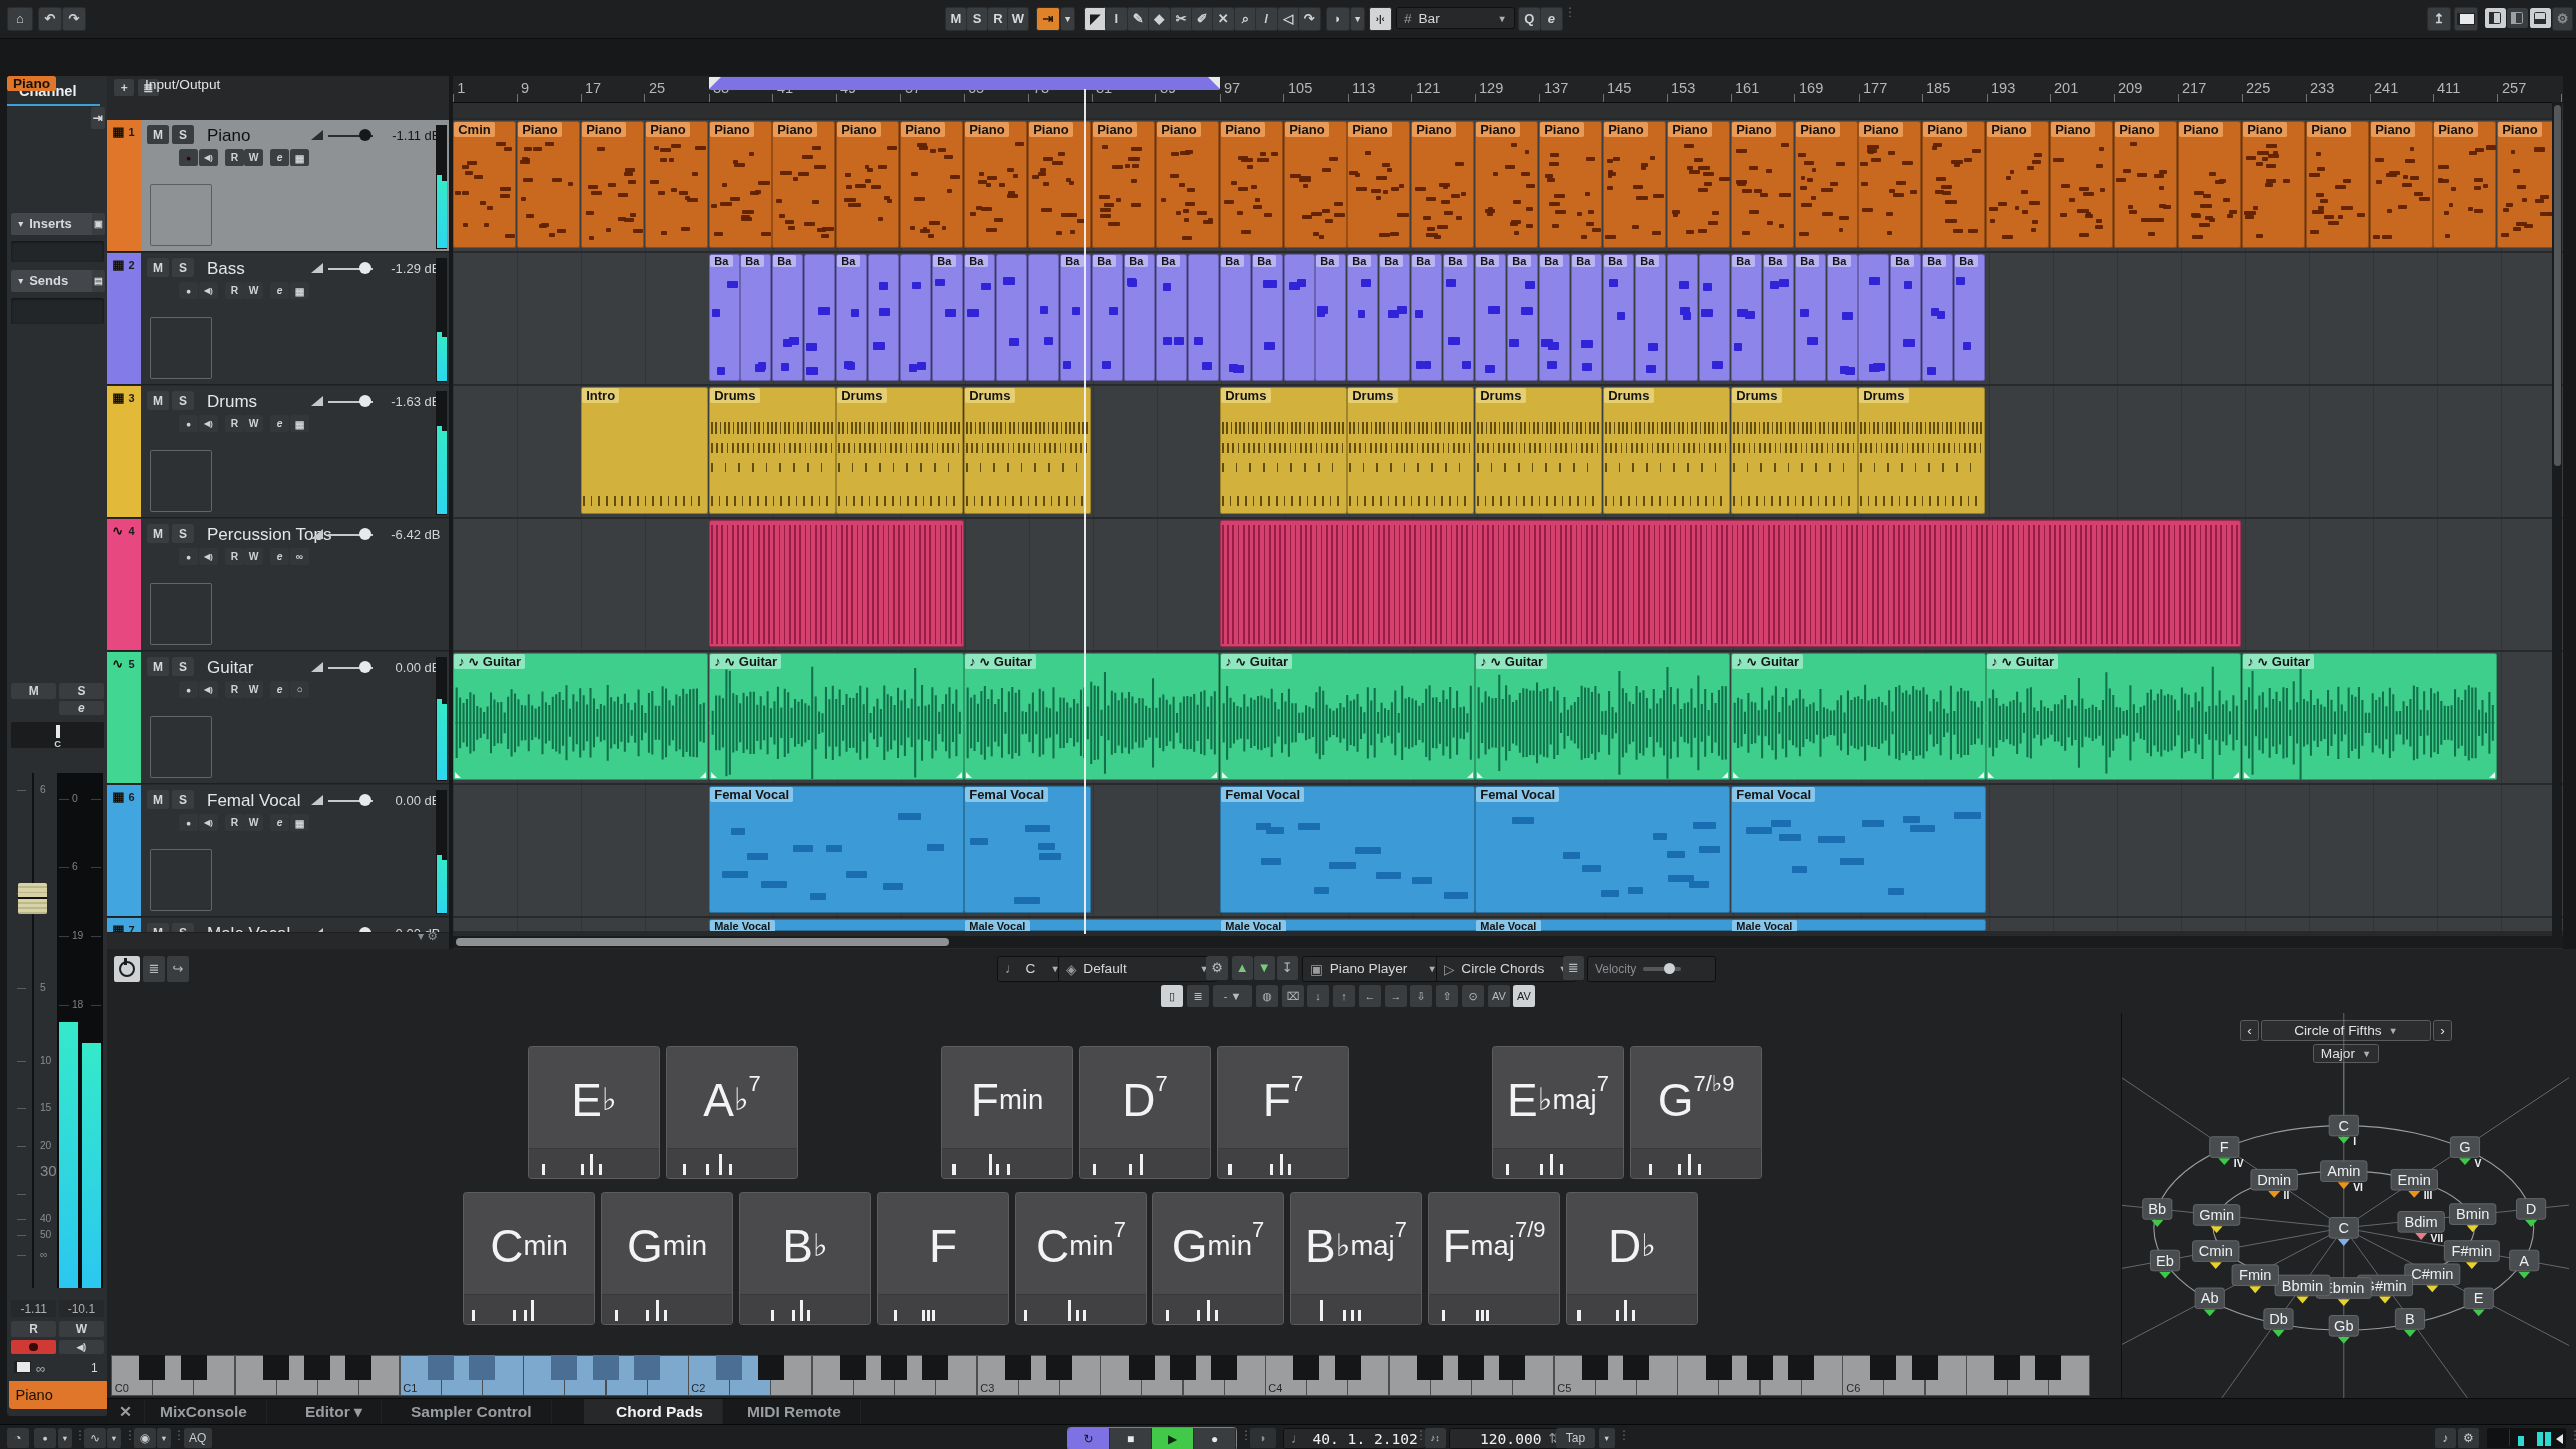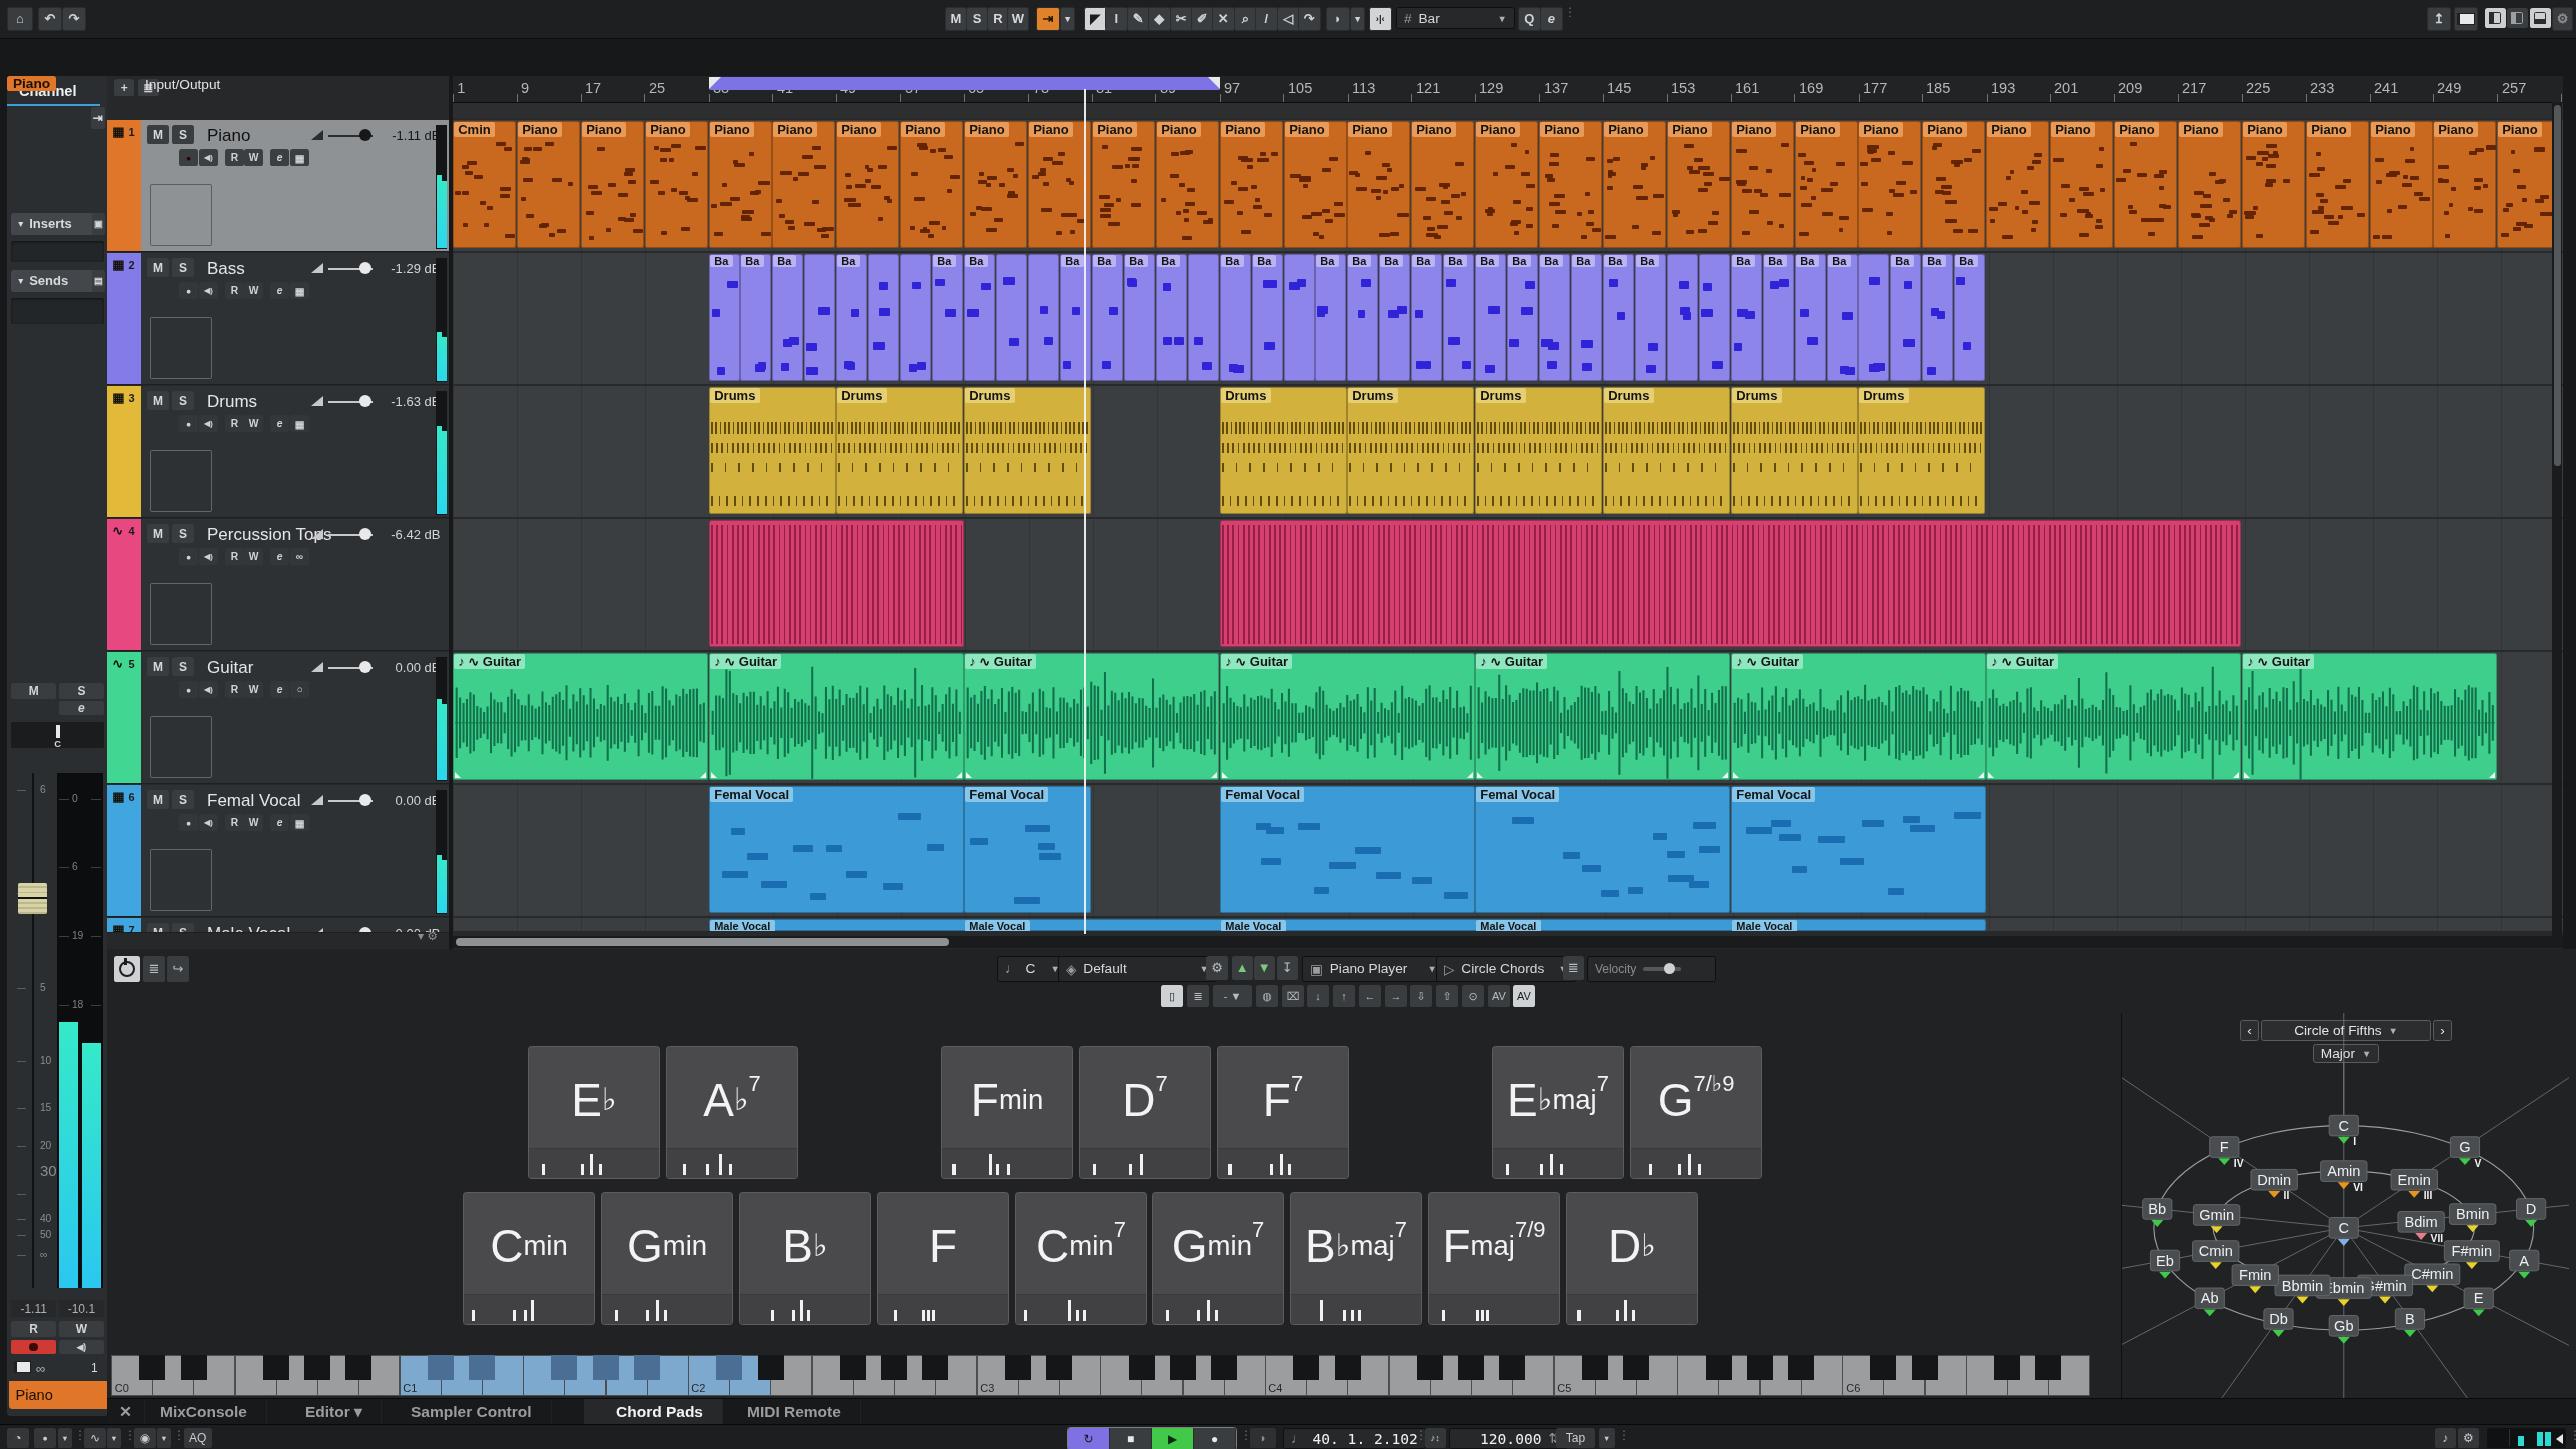--- a/index.html
+++ b/index.html
@@ -491,21 +491,21 @@
         <div class="rulnum" style="left: 1665px; top: 4.3px;">209</div>
         <div class="rultick" style="left: 1725px; width: 0.9px; height: 7.7px;"></div>
         <div class="rulnum" style="left: 1729px; top: 4.3px;">217</div>
         <div class="rultick" style="left: 1789px; width: 0.9px; height: 7.7px;"></div>
         <div class="rulnum" style="left: 1793px; top: 4.3px;">225</div>
         <div class="rultick" style="left: 1853px; width: 0.9px; height: 7.7px;"></div>
         <div class="rulnum" style="left: 1857px; top: 4.3px;">233</div>
         <div class="rultick" style="left: 1917px; width: 0.9px; height: 7.7px;"></div>
         <div class="rulnum" style="left: 1921px; top: 4.3px;">241</div>
         <div class="rultick" style="left: 1980px; width: 0.9px; height: 7.7px;"></div>
-        <div class="rulnum" style="left: 1984px; top: 4.3px;">249</div>
+        <div class="rulnum" style="left: 1984px; top: 4.3px;">411</div>
         <div class="rultick" style="left: 2044px; width: 0.9px; height: 7.7px;"></div>
         <div class="rulnum" style="left: 2049px; top: 4.3px;">257</div>
         <div class="rultick" style="left: 2108px; width: 0.9px; height: 7.7px;"></div>
         <div style="left: 256px; top: 0.9px; width: 511px; height: 13px; position: absolute; background: rgb(125, 114, 230); border-radius: 1.7px;">
           <div style="position: absolute; left: 0px; top: 0px; width: 0px; height: 0px; border-top: 12px solid rgb(232, 233, 234); border-right: 12px solid transparent;"></div>
           <div style="position: absolute; right: 0px; top: 0px; width: 0px; height: 0px; border-top: 12px solid rgb(232, 233, 234); border-left: 12px solid transparent;"></div>
         </div>
       </div>
       <div class="clip" style="left: 0px; top: 45px; width: 63px; height: 127px; background: rgb(201, 104, 31);">
         <div class="ctag" style="background: rgb(232, 154, 86);">Cmin</div>
@@ -1303,20 +1303,24 @@
       <div class="clip" style="left: 1469px; top: 178px; width: 31px; height: 127px; background: rgb(141, 133, 234);">
         <div class="ctag" style="background: rgb(186, 180, 244); font-size: 11px;">Ba</div>
         <div class="note" style="left: 4.7px; top: 113px; width: 9.8px; height: 7.7px; background: rgb(48, 35, 216);"></div>
         <div class="note" style="left: 15px; top: 57px; width: 8.2px; height: 7.7px; background: rgb(48, 35, 216);"></div>
         <div class="note" style="left: 9.3px; top: 54px; width: 7.9px; height: 7.7px; background: rgb(48, 35, 216);"></div>
       </div>
       <div class="clip" style="left: 1501px; top: 178px; width: 31px; height: 127px; background: rgb(141, 133, 234);">
         <div class="ctag" style="background: rgb(186, 180, 244); font-size: 11px;">Ba</div>
         <div class="note" style="left: 2px; top: 23px; width: 9.4px; height: 7.7px; background: rgb(48, 35, 216);"></div>
         <div class="note" style="left: 8.5px; top: 88px; width: 8.1px; height: 7.7px; background: rgb(48, 35, 216);"></div>
+      </div>
+      <div class="clip" style="left: 128px; top: 311px; width: 127px; height: 127px; background: rgb(210, 177, 60);">
+        <div class="ctag" style="background: rgb(230, 207, 114);">Intro</div>
+        <div class="drumband" style="left: 1.7px; top: 109px; height: 10.3px; right: 1.7px; background-image: repeating-linear-gradient(90deg, rgba(86, 66, 6, 0.9) 0px, rgba(86, 66, 6, 0.9) 1.7px, transparent 1.7px, transparent 7.7px);"></div>
       </div>
       <div class="clip" style="left: 256px; top: 311px; width: 127px; height: 127px; background: rgb(210, 177, 60);">
         <div class="ctag" style="background: rgb(230, 207, 114);">Drums</div>
         <div class="drumband" style="left: 1.7px; top: 35px; height: 12px; right: 1.7px; background-image: repeating-linear-gradient(90deg, rgba(86, 66, 6, 0.9) 0px, rgba(86, 66, 6, 0.9) 1.7px, transparent 1.7px, transparent 4.3px);"></div>
         <div class="drumband" style="left: 1.7px; top: 56px; height: 10.3px; right: 1.7px; background-image: repeating-linear-gradient(90deg, rgba(86, 66, 6, 0.9) 0px, rgba(86, 66, 6, 0.9) 1.7px, transparent 1.7px, transparent 5.2px);"></div>
         <div class="drumband" style="left: 1.7px; top: 76px; height: 8.6px; right: 1.7px; background-image: repeating-linear-gradient(90deg, rgba(86, 66, 6, 0.9) 0px, rgba(86, 66, 6, 0.9) 1.7px, transparent 1.7px, transparent 13.7px);"></div>
         <div class="drumband" style="left: 1.7px; top: 109px; height: 10.3px; right: 1.7px; background-image: repeating-linear-gradient(90deg, rgba(86, 66, 6, 0.9) 0px, rgba(86, 66, 6, 0.9) 1.7px, transparent 1.7px, transparent 7.7px);"></div>
       </div>
       <div class="clip" style="left: 383px; top: 311px; width: 127px; height: 127px; background: rgb(210, 177, 60);">
         <div class="ctag" style="background: rgb(230, 207, 114);">Drums</div>

